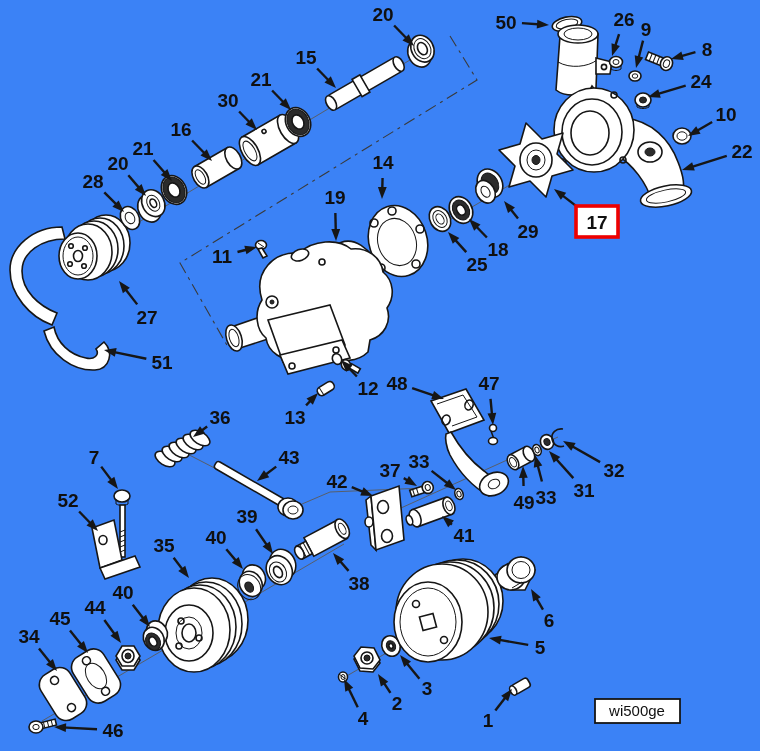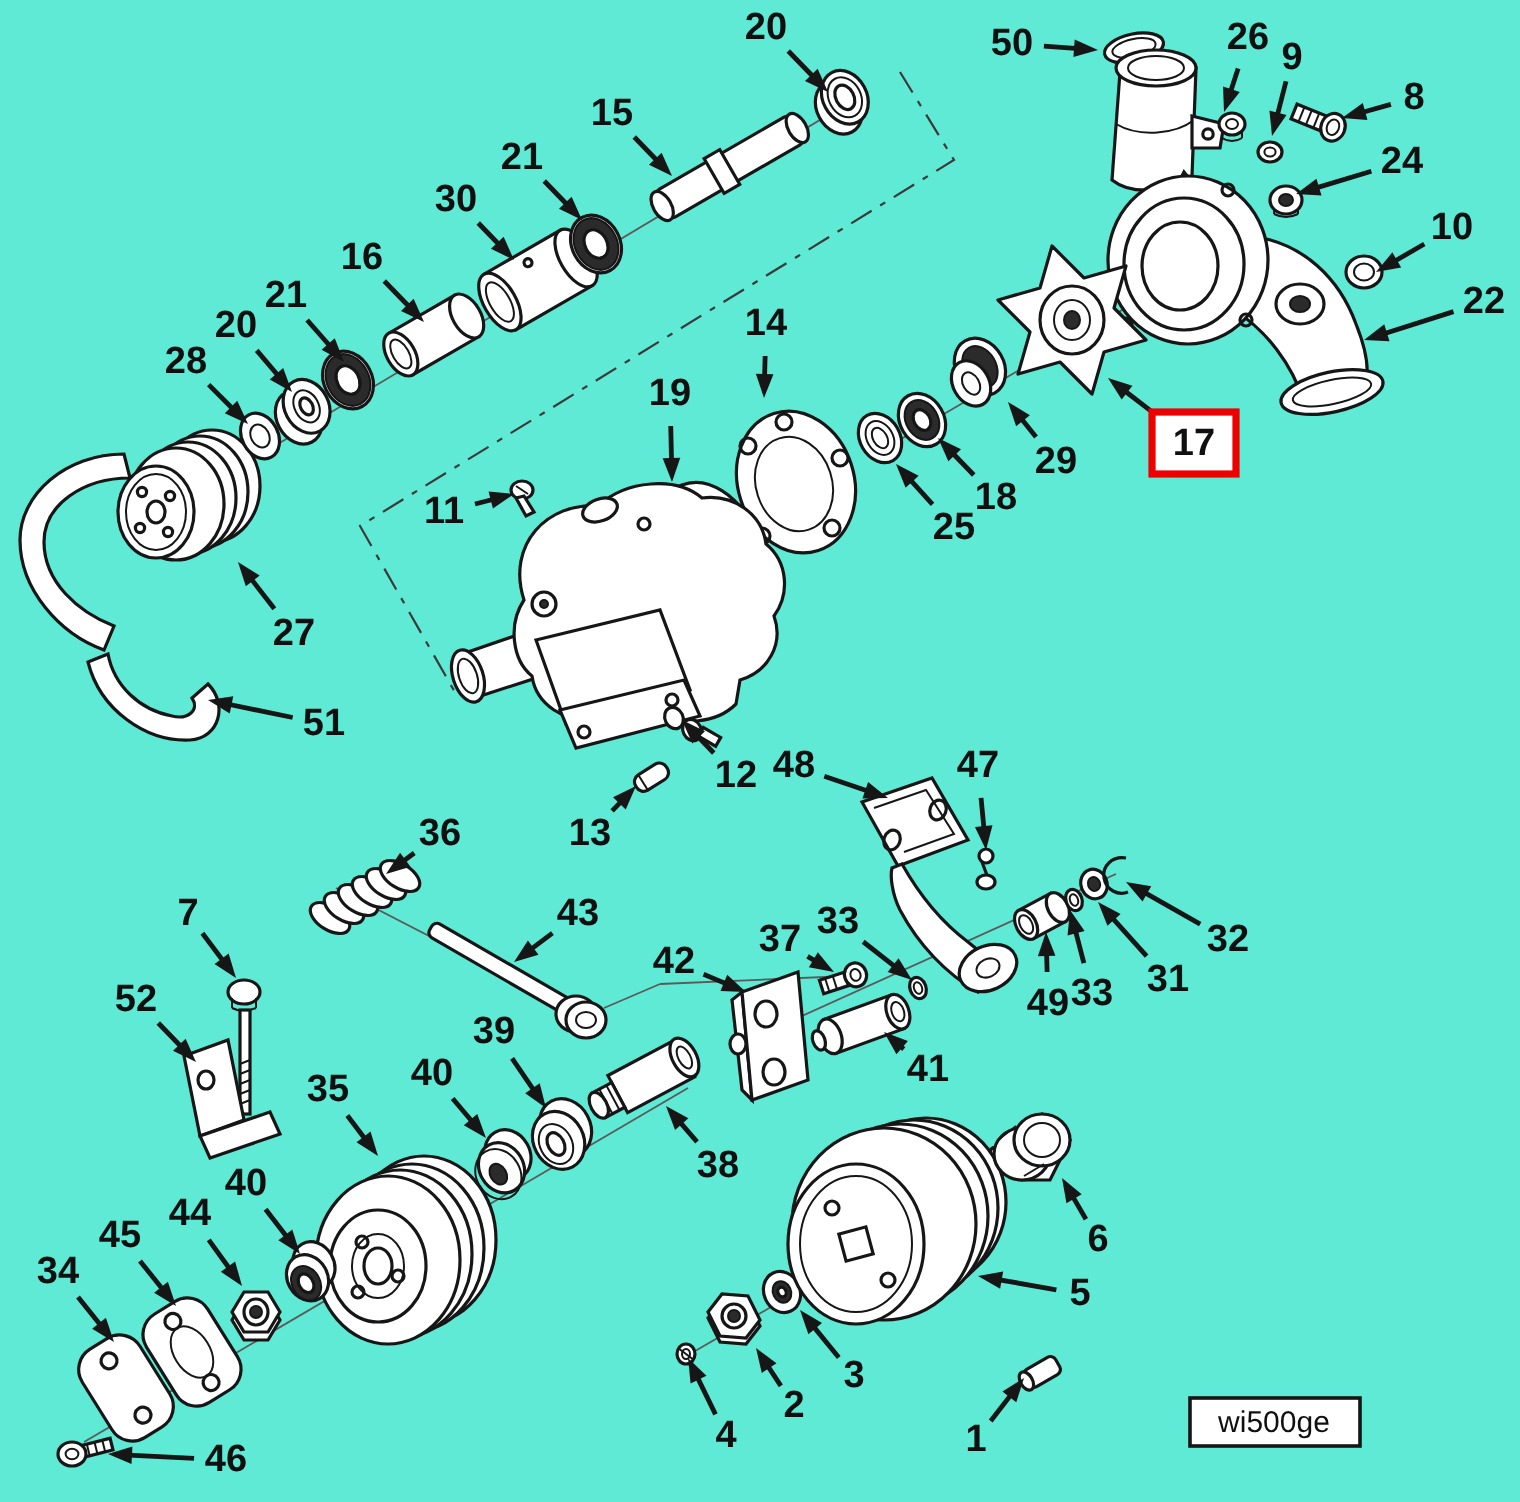--- a/index.html
+++ b/index.html
@@ -1,17 +1,17 @@
 <!DOCTYPE html>
 <html><head>
 <meta charset="utf-8">
 <style>
   html,body{margin:0;padding:0;background:#fff;}
   body{font-family:"Liberation Sans",sans-serif;}
-  #stage{position:relative;width:760px;height:751px;background:#5eead4;overflow:hidden;}
+  #stage{position:relative;width:760px;height:751px;background:#3b82f6;overflow:hidden;}
   svg{display:block;}
   .fw{fill:#fff;stroke:#161616;stroke-width:1.6;}
   .ln{fill:none;stroke:#161616;stroke-width:1.6;}
   .tn{fill:none;stroke:#161616;stroke-width:1;}
   .dk{fill:#2b2b2b;stroke:#161616;stroke-width:1;}
   .cl{stroke:#5a5a5a;stroke-width:.9;}
   .bd{fill:none;stroke:#3a3a3a;stroke-width:1.1;stroke-dasharray:12 5 3 5;}
   .callout-num{font-family:"Liberation Sans",sans-serif;font-weight:bold;font-size:19px;fill:#101010;}
   .code-text{font-family:"Liberation Sans",sans-serif;font-size:15px;fill:#101010;}
 </style>

